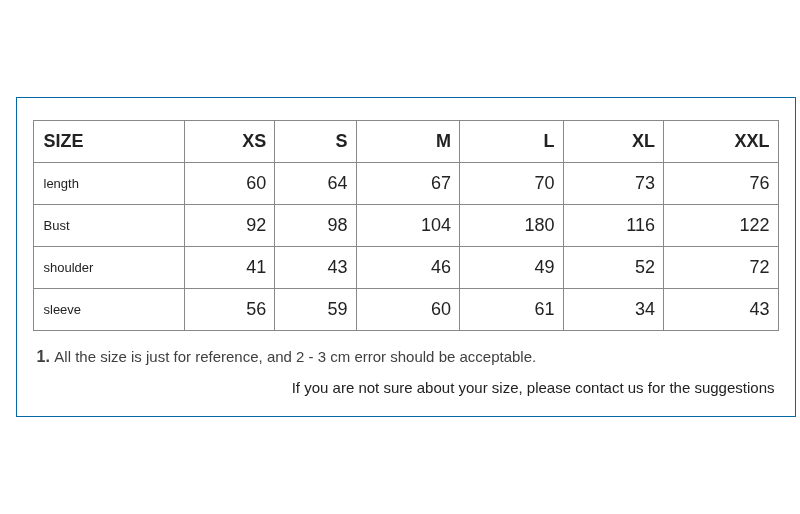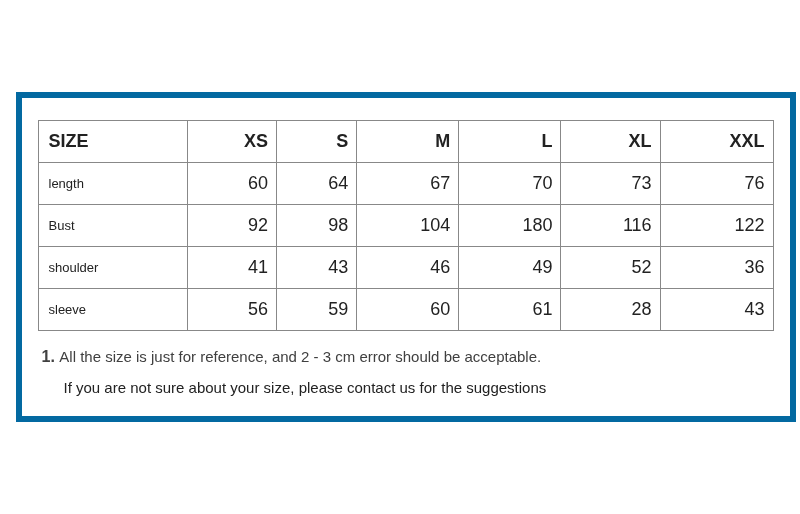--- a/index.html
+++ b/index.html
@@ -9,21 +9,21 @@
       height: 514px;
       background: #ffffff;
       font-family: Arial, sans-serif;
       display: flex;
       align-items: center;
       justify-content: center;
     }
 
     .container {
       width: 780px;
-      border: 6px solid #0369a1;
+      border: 1px solid #0369a1;
       padding: 12px 16px 16px;
       background: #fff;
       margin-left: 11px;
     }
 
     .header {
       display: flex;
       align-items: center;
       margin-bottom: 10px;
     }
@@ -90,20 +90,21 @@
       font-size: 16px;
       font-weight: bold;
     }
 
     .note-indent {
       padding-left: 22px;
       font-size: 15px;
       color: #222;
       margin-top: 6px;
       line-height: 1.5;
+      text-align: right;
     }
   </style>
 </head>
 <body>
 
 <div class="container">
 
   <div class="header">
     <div class="logo"></div>
     <div class="title">
@@ -143,29 +144,29 @@
           <td>116</td>
           <td>122</td>
         </tr>
         <tr>
           <td>shoulder</td>
           <td>41</td>
           <td>43</td>
           <td>46</td>
           <td>49</td>
           <td>52</td>
-          <td>36</td>
+          <td>72</td>
         </tr>
         <tr>
           <td>sleeve</td>
           <td>56</td>
           <td>59</td>
           <td>60</td>
           <td>61</td>
-          <td>28</td>
+          <td>34</td>
           <td>43</td>
         </tr>
       </tbody>
   </table>
 
   <div class="notes">
     <div id="notes-container">
         <div class="note-item"><span class="note-number">1. </span>All the size is just for reference, and 2 - 3 cm error should be acceptable.</div>
         <div class="note-indent">If you are not sure about your size, please contact us for the suggestions</div>
       </div>

